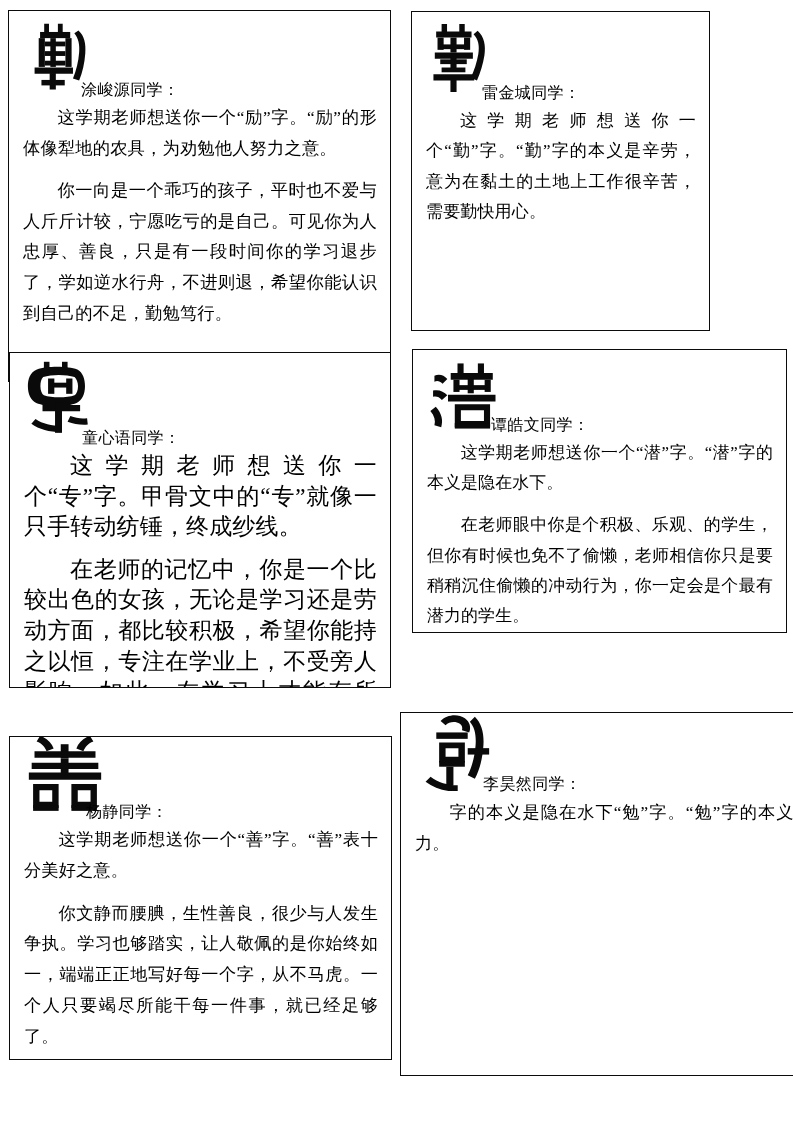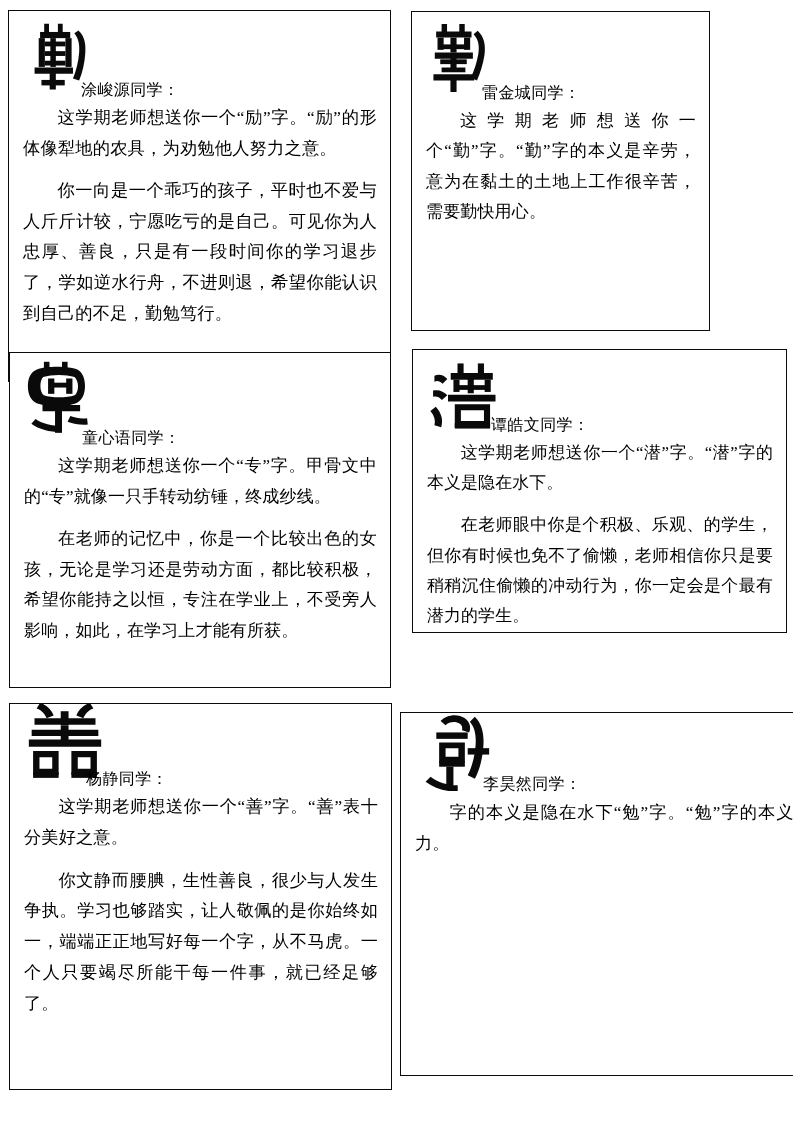--- a/index.html
+++ b/index.html
@@ -30,21 +30,21 @@
     border: 1.4px solid #0b0b0b;
     background: #ffffff;
     overflow: hidden;
   }
 
   
   .card-1 { left: 8px;   top: 10px;   width: 383px; height: 372px; }
   .card-2 { left: 411px; top: 11px;   width: 299px; height: 320px; }
   .card-3 { left: 9px;   top: 352px;  width: 382px; height: 336px; }
   .card-4 { left: 412px; top: 349px;  width: 375px; height: 284px; }
-  .card-5 { left: 9px;   top: 703px;  width: 383px; height: 387px; text-decoration: underline; }
+  .card-5 { left: 9px;   top: 736px;  width: 383px; height: 324px; text-decoration: underline; }
   .card-6 { left: 400px; top: 712px;  width: 444px; height: 364px; }
 
   
   .seal-wrap {
     position: absolute;
     top: 10px;
     left: 18px;
     width: 70px;
     height: 74px;
     pointer-events: none;
@@ -89,21 +89,21 @@
     text-indent: 2em;
     text-align: justify;
     text-justify: inter-character;
     letter-spacing: 0.15px;
   }
   .para + .para { margin-top: 12px; }
 
   
   .card-1 .para { font-size: 17.3px; line-height: 30.6px; }
   .card-2 .para { font-size: 17.0px; line-height: 30.4px; }
-  .card-3 .para { font-size: 17px; line-height: 30.6px; }
+  .card-3 .para { font-size: 23px; line-height: 30.6px; }
   .card-4 .para { font-size: 16.9px; line-height: 30.2px; }
   .card-5 .para { font-size: 17.2px; line-height: 30.8px; }
   .card-6 .para { font-size: 17.2px; line-height: 31.0px; }
 </style>
 </head>
 <body>
 
 <div class="page">
 
   <div class="card card-1">

